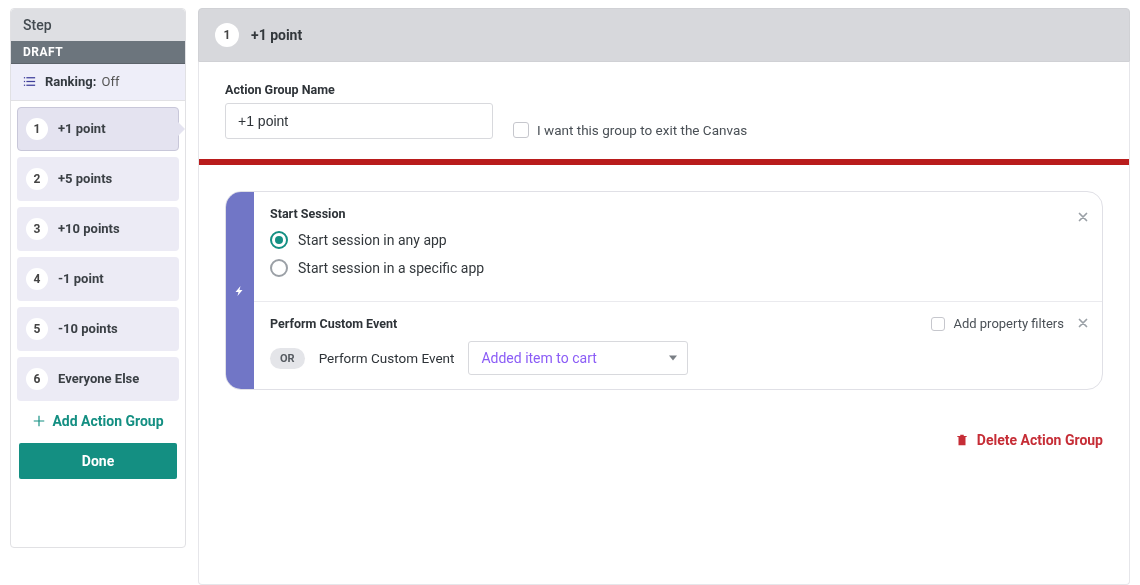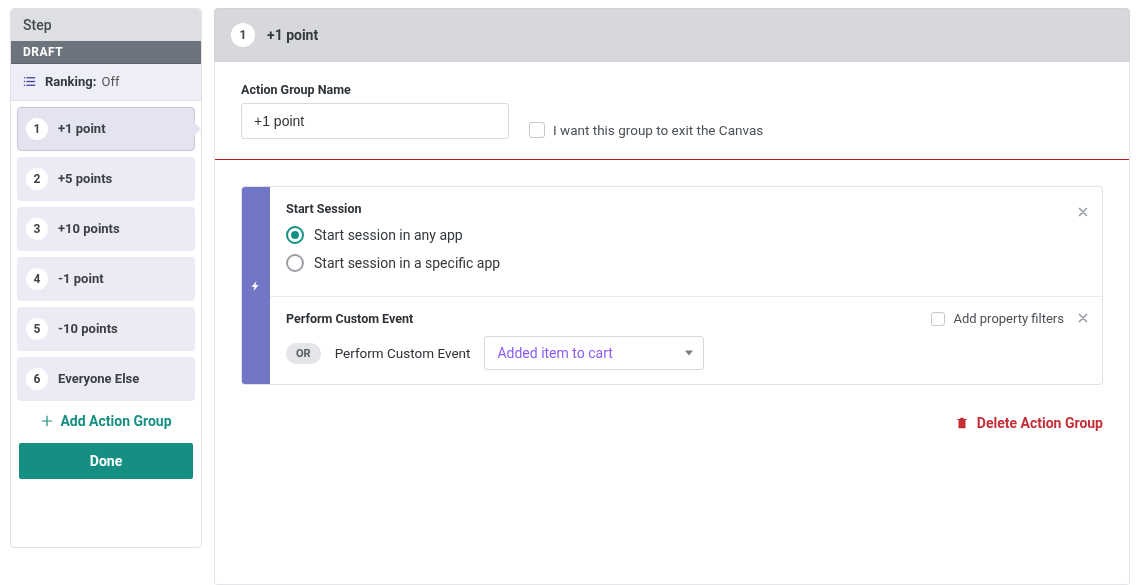--- a/index.html
+++ b/index.html
@@ -15,21 +15,21 @@
   .app {
     display: flex;
     height: 585px;
     width: 1140px;
     gap: 12px;
     padding-top: 8px;
     padding-left: 10px;
   }
   
   .sidebar {
-    width: 192px;
+    width: 176px;
     display: flex;
     flex-direction: column;
     border: 1px solid #e1e1e4;
     background: #fff;
     border-radius: 4px;
     height: 540px;
   }
   .sidebar-header {
     background: #dedfe3;
     padding: 8px 12px;
@@ -152,21 +152,21 @@
     border-bottom:1px solid #e6e6ea;
     border-radius:0 0 4px 4px;
     display:flex;flex-direction:column;
     gap:0;
   }
   .section-top {
     display:flex;
     align-items:center;
     gap:20px;
     padding: 0 26px 20px 26px;
-    border-bottom:1px solid #b91c1c;
+    border-bottom:6px solid #b91c1c;
   }
   .field-stack { display:flex; flex-direction:column; gap:6px; }
   .field-label { font-weight:700; font-size:12.5px; color:#2e3338; }
   .text-input {
     width:268px;
     border:1px solid #d8d9dd;
     border-radius:3px;
     padding:9px 12px;
     font-size:14px;
     color:#2e3338;
@@ -177,23 +177,23 @@
     color:#4a5056;
     margin-top:38px;
   }
   .checkbox-box {
     width:16px;height:16px;border:1px solid #c6c7cd;border-radius:3px;
     background:#fff;
   }
 
   
   .card {
-    margin:26px 26px 0 26px;
+    margin:26px 26px 12px 26px;
     border:1px solid #e0e0e6;
-    border-radius:4px;
+    border-radius:16px;
     display:flex;
     overflow:hidden;
   }
   .card-stripe {
     width:28px;
     background:#7176c6;
     display:flex;align-items:center;justify-content:center;
     flex:none;
   }
   .card-stripe svg{width:12px;height:12px;fill:#fff;}

